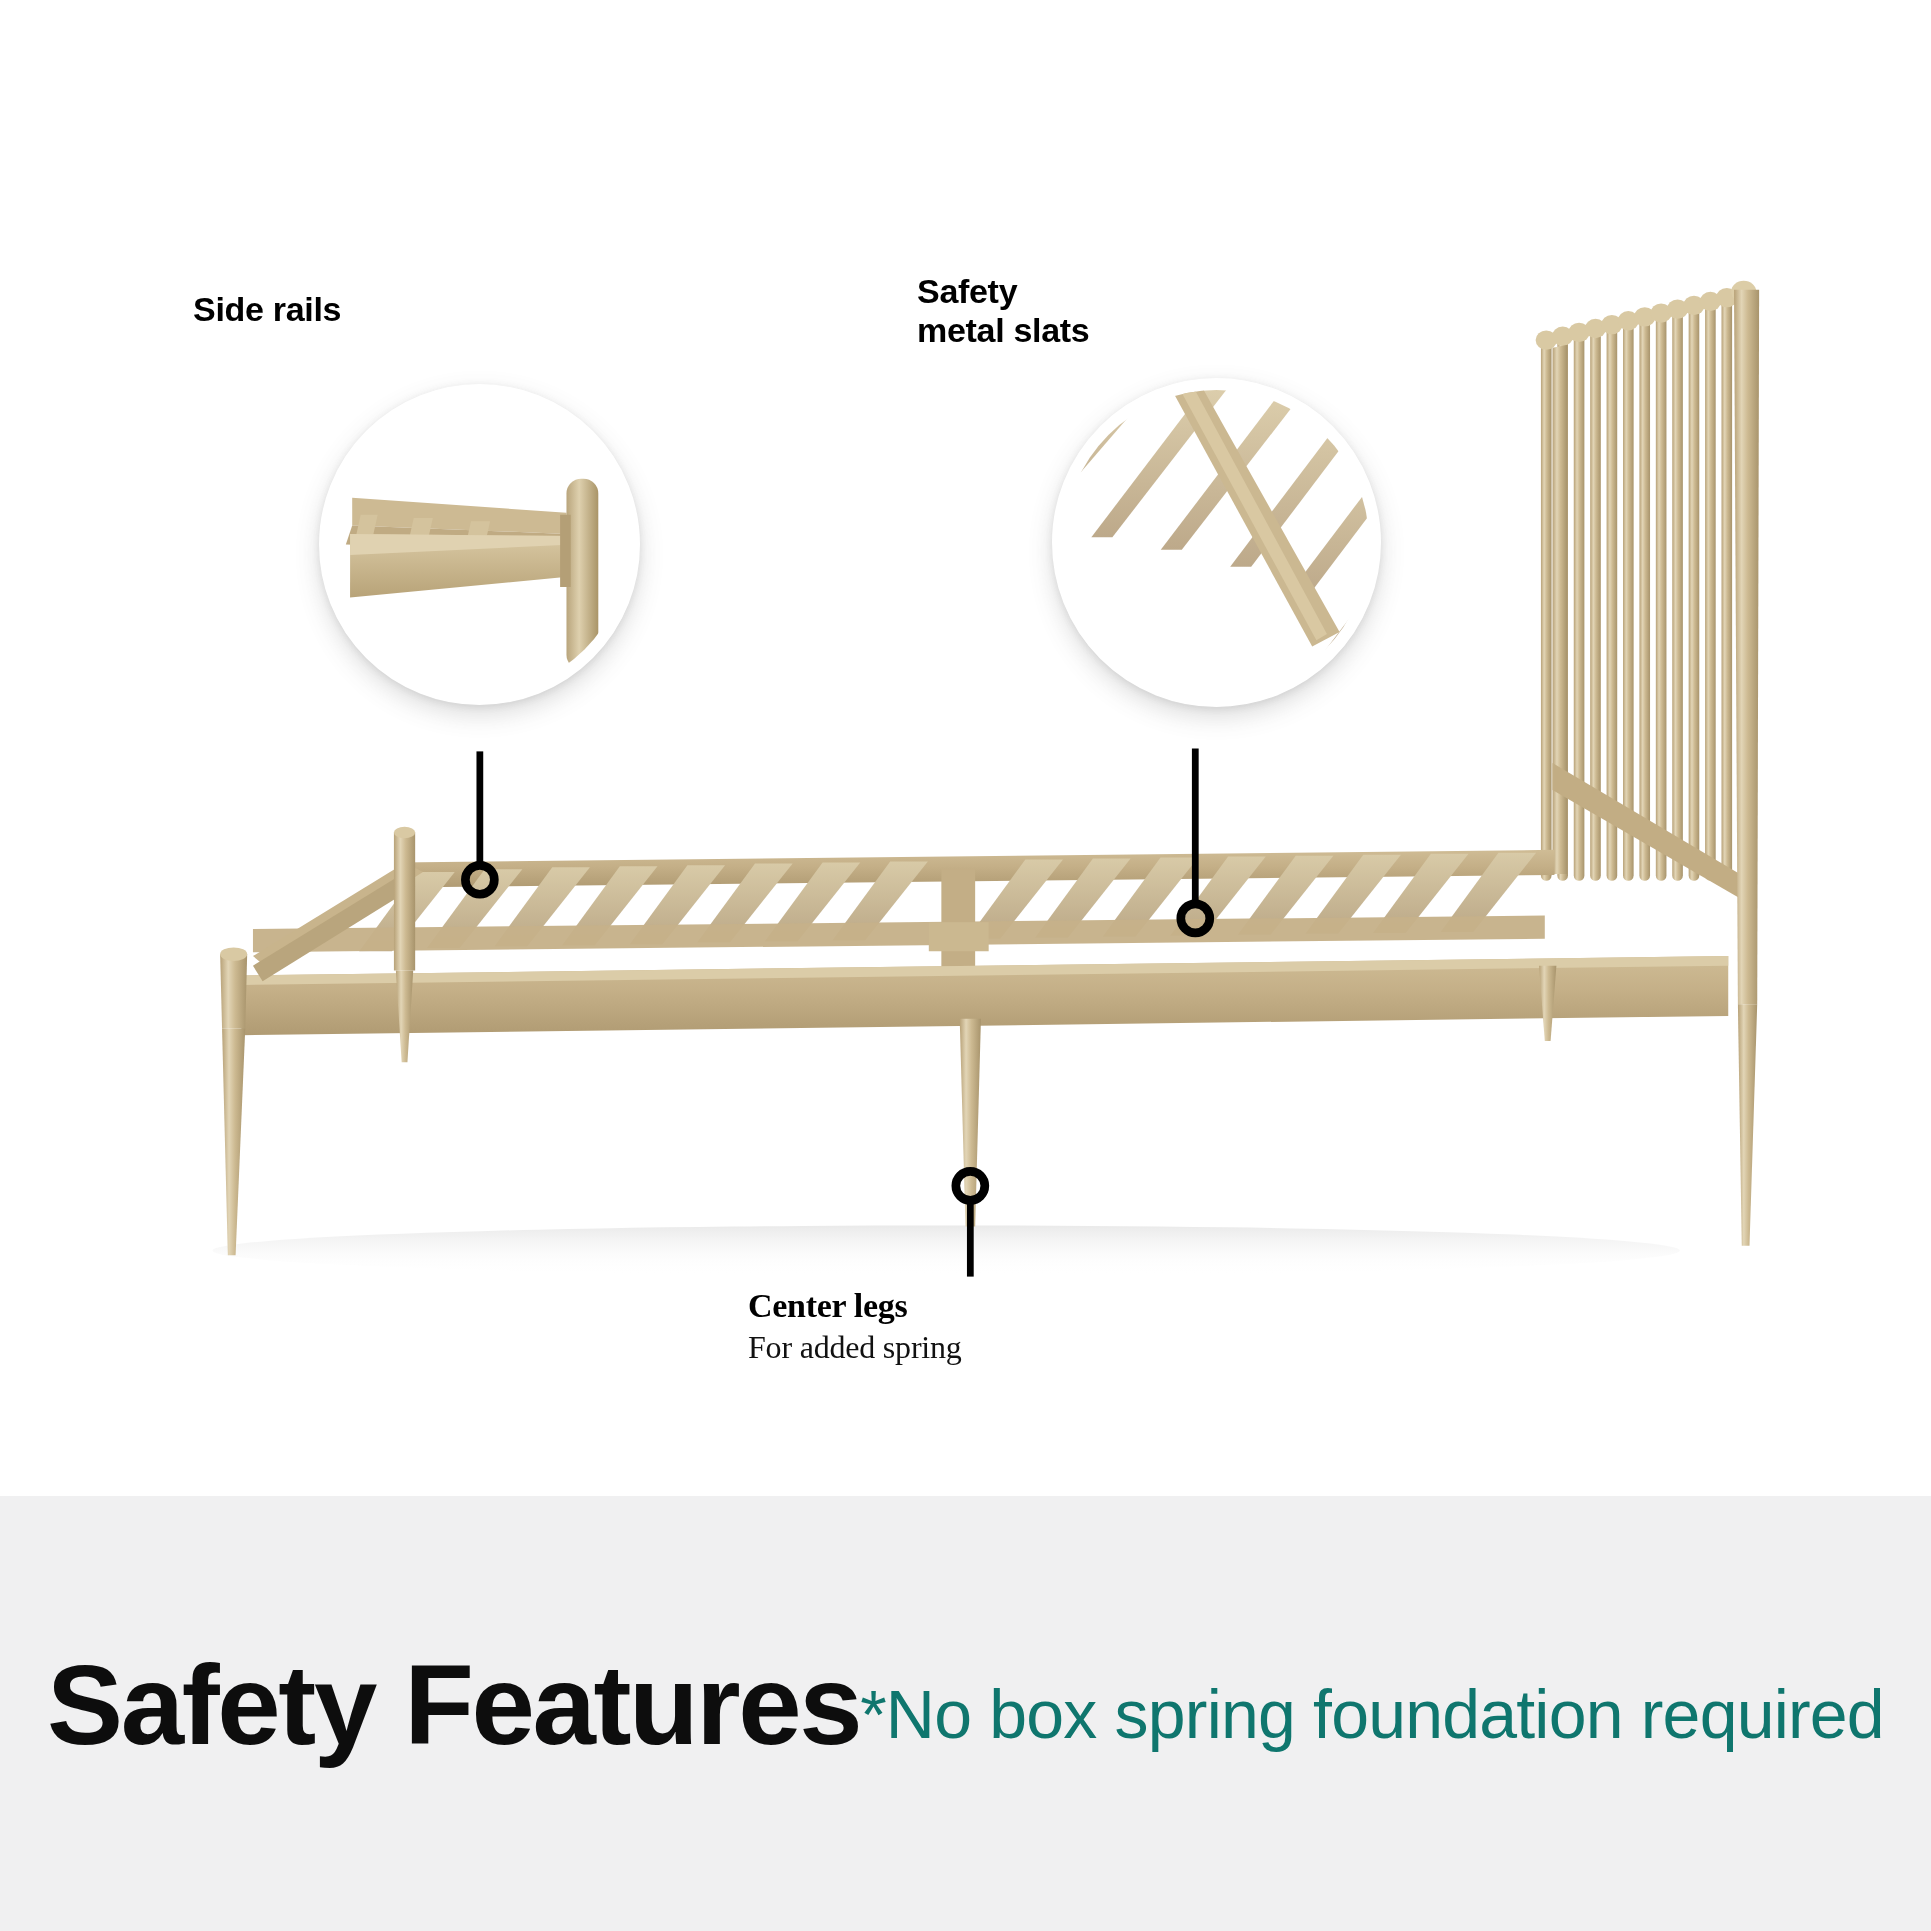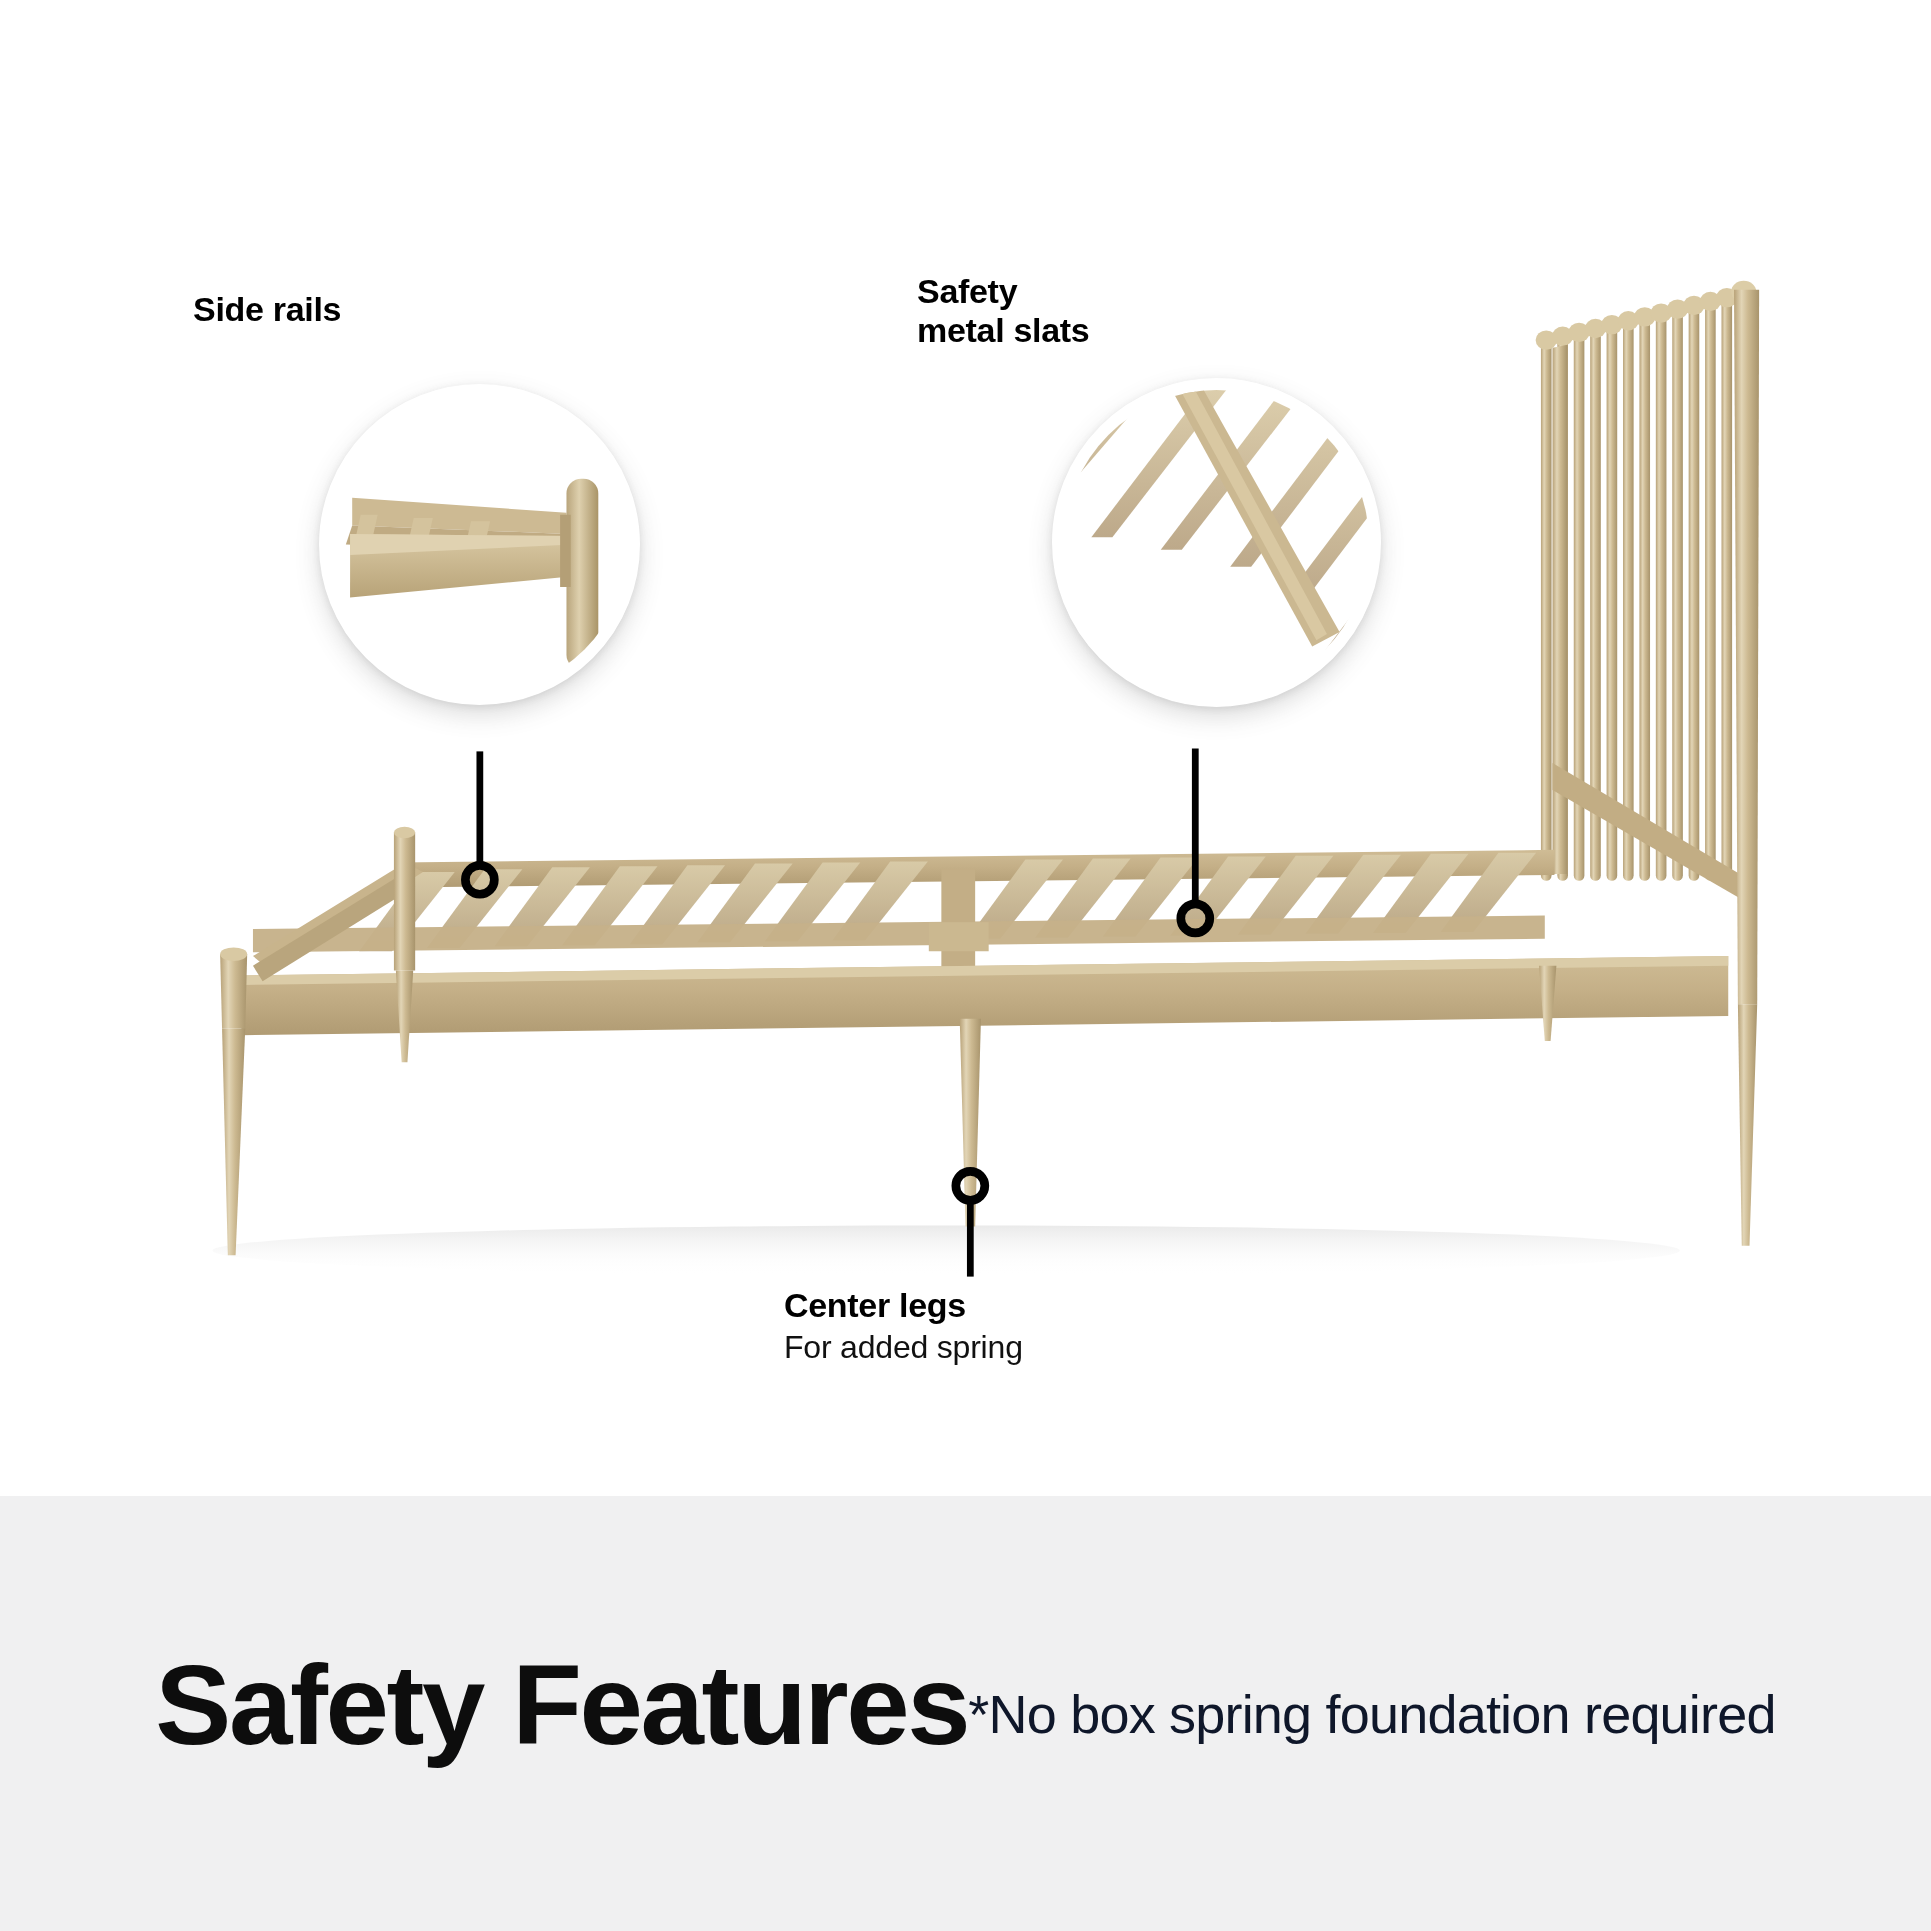--- a/index.html
+++ b/index.html
@@ -16,21 +16,21 @@
   .hero{position:absolute;left:0;top:0;width:1931px;height:1496px;background:#ffffff;overflow:hidden;}
   .bed-svg{position:absolute;left:0;top:0;width:1931px;height:1496px;}
 
   
   .callout-label{position:absolute;color:#000000;line-height:1.16;}
   .callout-label .title{font-weight:bold;font-size:34px;letter-spacing:-0.3px;}
   .callout-label .sub{font-weight:normal;font-size:32px;letter-spacing:-0.2px;margin-top:3.9px;color:#111111;}
 
   #label-side-rails{left:193px;top:290px;width:386px;}
   #label-metal-slats{left:917px;top:272px;width:386px;}
-  #label-center-legs{left:784px;top:1286px;width:483px;}
+  #label-center-legs{left:748px;top:1286px;width:483px;font-family:Liberation Serif, serif;}
 
   
   .inset{
     position:absolute;border-radius:50%;background:#ffffff;
     border:12.6px solid #ffffff;
     box-shadow:0 9.7px 25px rgba(80,80,80,0.20), 0 1.9px 7.7px rgba(80,80,80,0.12);
     overflow:hidden;
   }
   #inset-side-rails{left:319px;top:384px;width:297px;height:297px;}
   #inset-metal-slats{left:1052px;top:378px;width:305px;height:305px;}
@@ -40,21 +40,21 @@
   .footer{
     position:absolute;left:0;top:1496px;width:1931px;height:435px;
     background:#f0f0f1;
     display:flex;flex-direction:row;align-items:center;justify-content:center;
   }
   .footer-title{
     font-size:114px;font-weight:bold;color:#0d0d0d;letter-spacing:-2.4px;
     line-height:1.0;margin:0 0 17.4px 0;
   }
   .footer-sub{
-    font-size:54px;font-weight:normal;color:#0f172a;letter-spacing:-0.8px;
+    font-size:68px;font-weight:normal;color:#0f766e;letter-spacing:-0.8px;
     line-height:1.0;margin:0;
   }
 </style>
 </head>
 <body>
 
 <div id="stage">
 
   <div class="hero">
 

